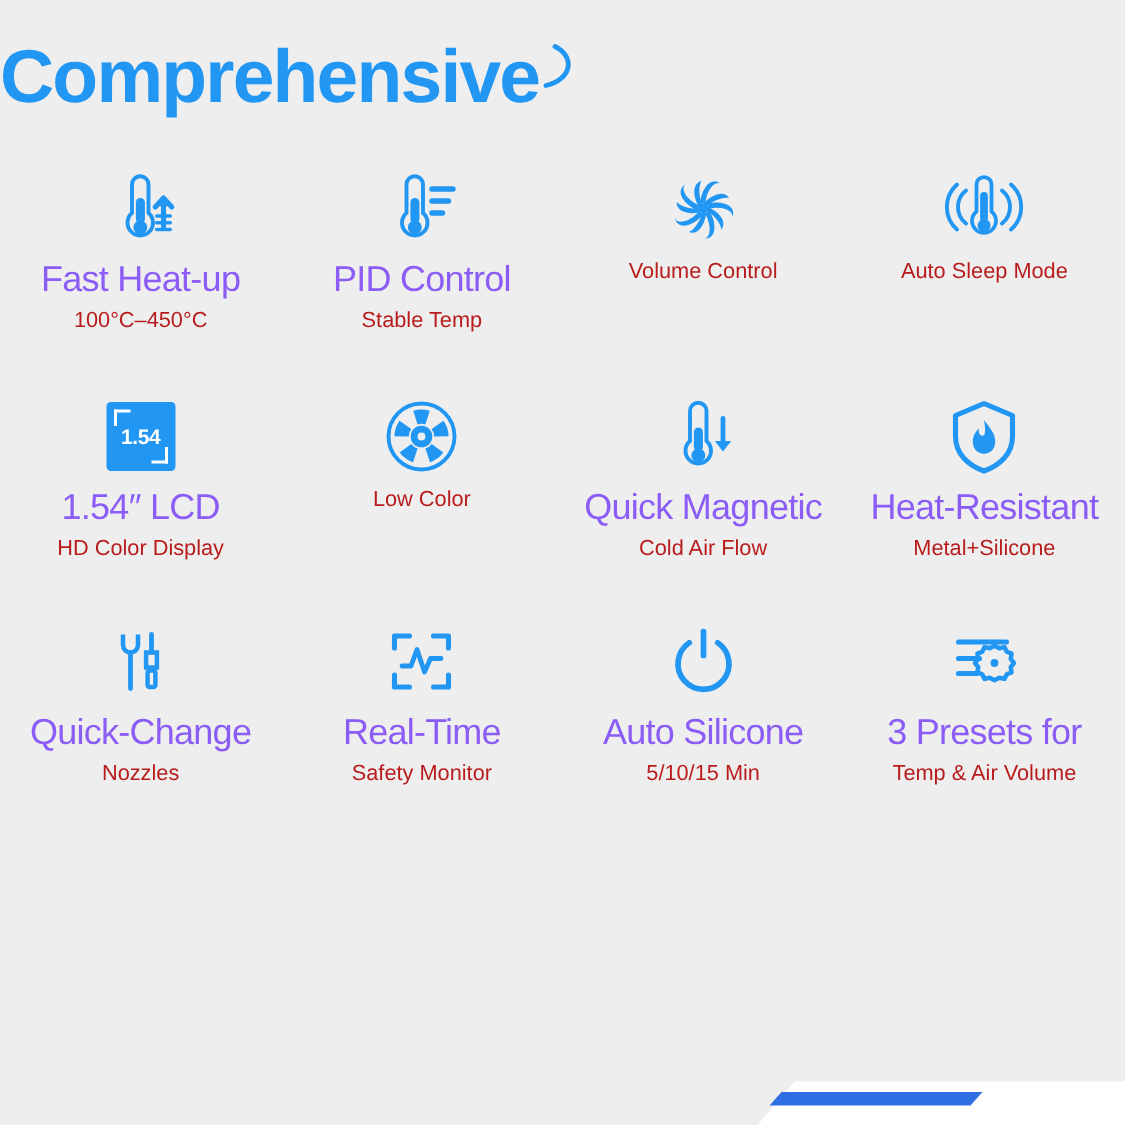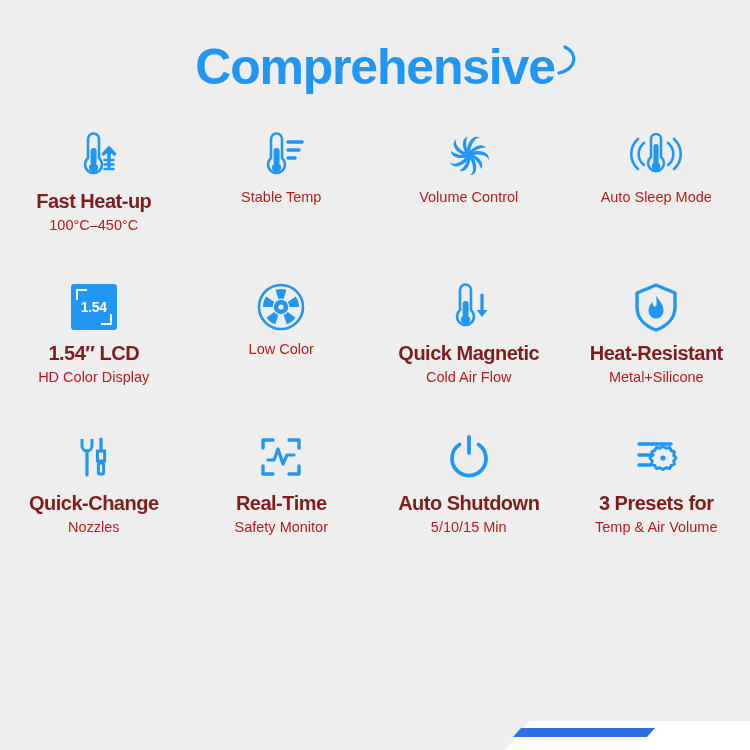--- a/index.html
+++ b/index.html
@@ -10,22 +10,21 @@
     width: 750px;
     height: 750px;
     background: #eeeeee;
     font-family: "Liberation Sans", sans-serif;
     overflow: hidden;
     position: relative;
   }
 
   
   .header {
-    padding-top: 40px;
-    text-align: center;
+    padding-top: 24px;
   }
   .title-line1 {
     position: relative;
     display: inline-block;
     font-size: 50px;
     font-weight: bold;
     letter-spacing: -1.2px;
     line-height: 1.08;
     color: #2196f3;
   }
@@ -63,23 +62,23 @@
     height: 148px;
     box-sizing: border-box;
   }
   .icon-wrap {
     height: 58px;
     display: flex;
     align-items: center;
     justify-content: center;
   }
   .cell-title {
-    font-size: 20px;
-    font-weight: bold;
-    color: #7f1d1d;
+    font-size: 24px;
+    font-weight: normal;
+    color: #8b5cf6;
     letter-spacing: -0.5px;
     line-height: 1.12;
     text-align: center;
     margin-top: 6px;
     white-space: pre-line;
   }
   .cell-sub {
     font-size: 14.5px;
     font-weight: normal;
     color: #b91c1c;
@@ -162,20 +161,21 @@
 
     <div class="cell">
       <div class="icon-wrap">
         <svg width="52" height="52" viewBox="0 0 52 52">
           <path d="M16 10 a5.5 5.5 0 0 1 11 0 v19 a8.5 8.5 0 1 1 -11 0 z" fill="none" stroke="#2196f3" stroke-width="2.6"></path>
           <path d="M21.5 34 a4.6 4.6 0 1 0 0.1 0 z" fill="#2196f3"></path>
           <rect x="18.6" y="19" width="6" height="17" rx="3" fill="#2196f3"></rect>
           <path d="M33 13 h14 M33 21 h11 M33 29 h7" stroke="#2196f3" stroke-width="3.6" stroke-linecap="round"></path>
         </svg>
       </div>
+      <div class="cell-title">PID Control</div>
       <div class="cell-sub">Stable Temp</div>
     </div>
 
     <div class="cell">
       <div class="icon-wrap">
         <svg width="54" height="54" viewBox="0 0 54 54">
           <g fill="#2196f3">
             <g transform="translate(27,27)">
               <path d="M0,-3 C 6,-10 14,-12 17,-7 C 13,-8 6,-5 2.4,-1.8 Z" transform="rotate(0)"></path>
               <path d="M0,-3 C 6,-10 14,-12 17,-7 C 13,-8 6,-5 2.4,-1.8 Z" transform="rotate(72)"></path>
@@ -299,21 +299,21 @@
       <div class="cell-sub">Safety Monitor</div>
     </div>
 
     <div class="cell">
       <div class="icon-wrap">
         <svg width="52" height="52" viewBox="0 0 52 52">
           <path d="M16.5 13.5 A 17 17 0 1 0 35.5 13.5" fill="none" stroke="#2196f3" stroke-width="3.8" stroke-linecap="round"></path>
           <path d="M26 6 V 22" fill="none" stroke="#2196f3" stroke-width="3.8" stroke-linecap="round"></path>
         </svg>
       </div>
-      <div class="cell-title">Auto Shutdown</div>
+      <div class="cell-title">Auto Silicone</div>
       <div class="cell-sub">5/10/15 Min</div>
     </div>
 
     <div class="cell">
       <div class="icon-wrap">
         <svg width="54" height="50" viewBox="0 0 54 50">
           <path d="M10 12 H 42" stroke="#2196f3" stroke-width="3.4" stroke-linecap="round"></path>
           <path d="M10 23 H 24" stroke="#2196f3" stroke-width="3.4" stroke-linecap="round"></path>
           <path d="M10 33 H 22" stroke="#2196f3" stroke-width="3.4" stroke-linecap="round"></path>
           <g transform="translate(34,27)">

